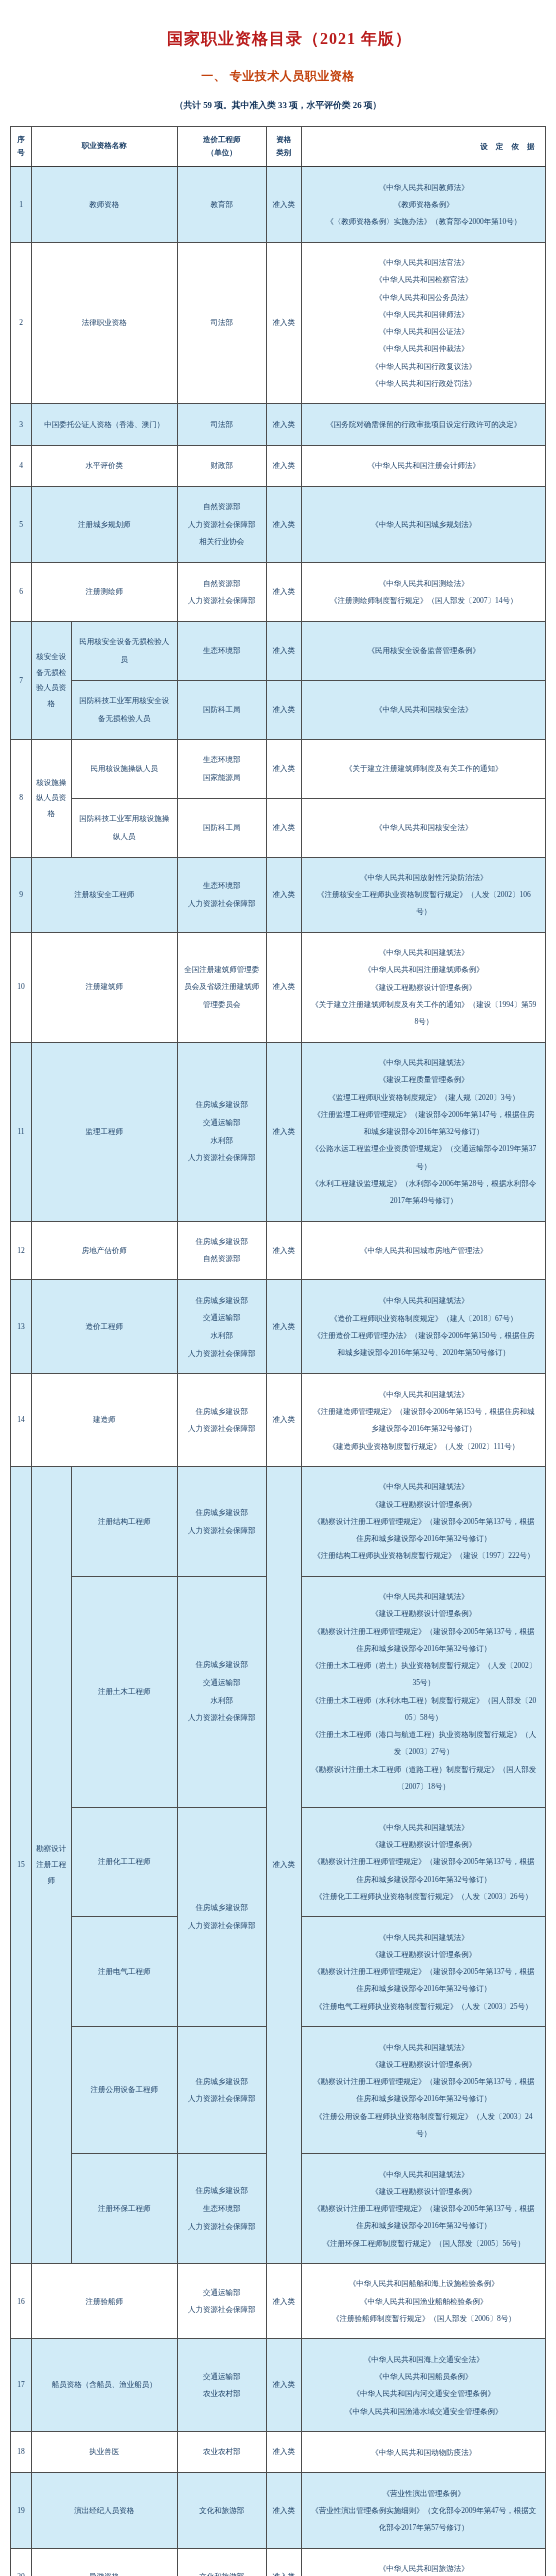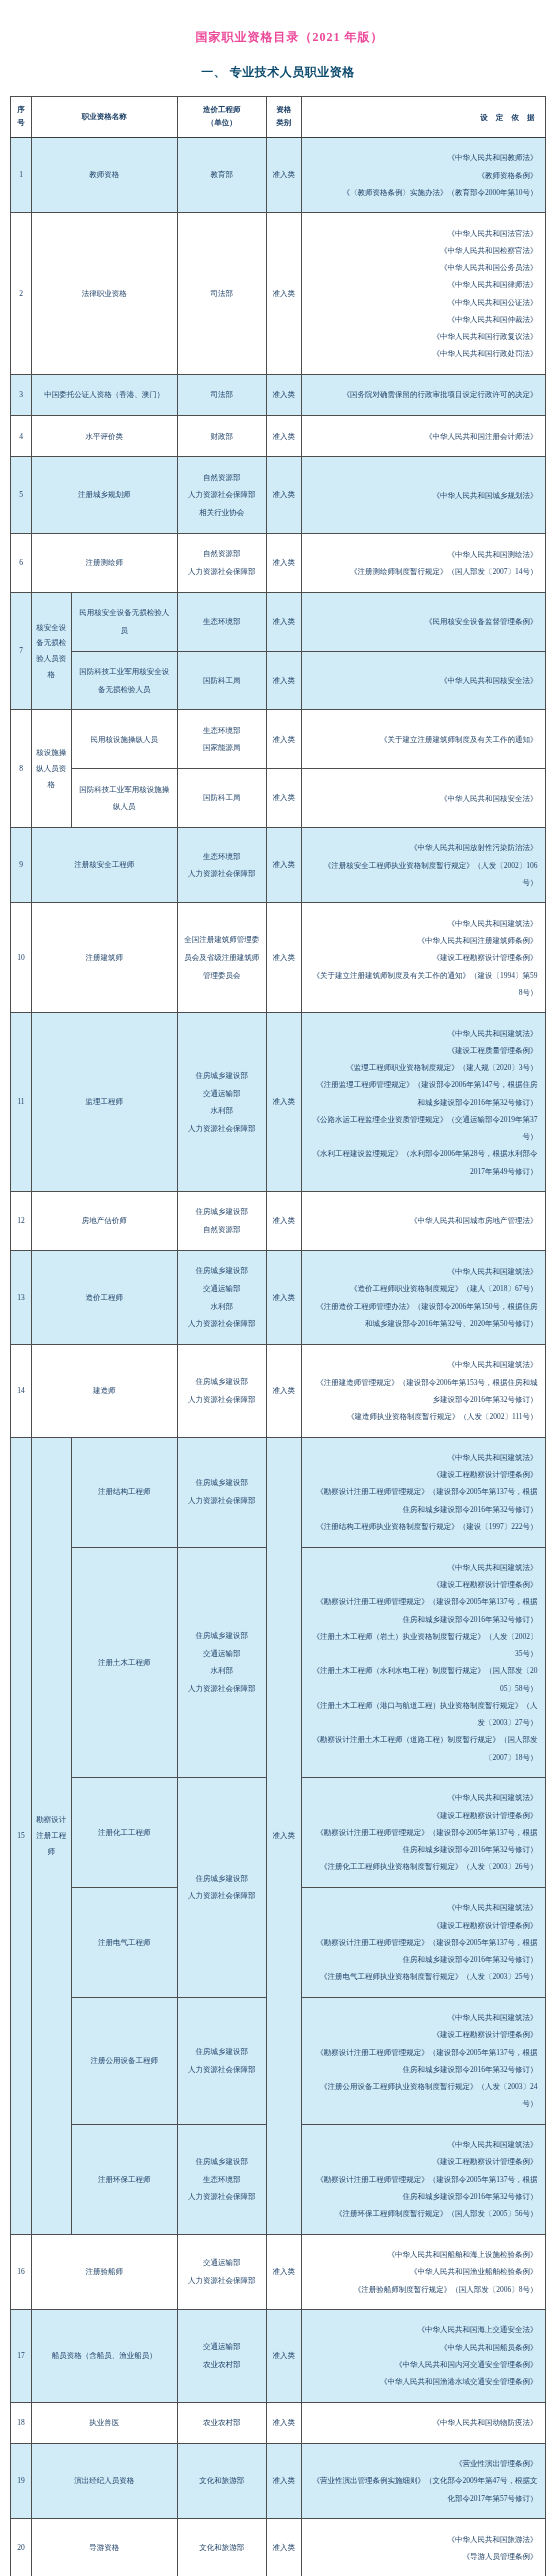--- a/index.html
+++ b/index.html
@@ -1,37 +1,38 @@
 <!DOCTYPE html>
 <html style="font-size:8.2px"><head>
 <meta charset="utf-8">
 <style>
   html,body{margin:0;padding:0;background:#ffffff;}
   body{width:556px;font-family:"Liberation Serif","DejaVu Serif",serif;color:#1d4067;}
   .page{width:556px;box-sizing:border-box;padding:24px 0 20.6px 0;background:#fff;}
-  .title{font-size:12px;font-weight:bold;text-align:center;color:#ec4899;margin:5.2px 0 17.5px 0;letter-spacing:1px;padding-left:23px;}
-  .section{font-size:12px;font-weight:bold;text-align:center;color:#0c4a6e;margin:0 0 15.5px 0;letter-spacing:0.5px;}
+  .title{font-size:16px;font-weight:bold;text-align:center;color:#b91c1c;margin:5.2px 0 17.5px 0;letter-spacing:1px;padding-left:23px;}
+  .section{font-size:12px;font-weight:bold;text-align:center;color:#c2410c;margin:0 0 15.5px 0;letter-spacing:0.5px;}
   .note{font-size:8.8px;font-weight:bold;text-align:center;color:#0f3057;margin:0 0 13.4px 0;}
   table{border-collapse:collapse;margin:0 auto;width:534px;table-layout:fixed;border:1.5px solid #3c3c3c;}
   td{border:0.5px solid #4d4d4d;padding:11.3px 4.1px;vertical-align:middle;font-size:7.5px;
      line-height:2.35;text-align:center;white-space:pre-line;word-break:break-all;color:#1d4067;}
   thead td{font-weight:bold;line-height:1.7;padding:7.2px 3.1px;border-bottom:1.3px solid #3c3c3c;}
   thead td.basis{text-align:right;letter-spacing:3.1px;}
-  td.basis{text-align:right;padding-left:8.2px;padding-right:7.2px;line-height:2.3;}
+  td.basis{text-align:center;padding-left:8.2px;padding-right:7.2px;line-height:2.3;}
   td.no{padding-left:1px;padding-right:1px;}
   td.grp{padding-left:2.1px;padding-right:2.1px;line-height:2.1;margin-top:36px;}
   tr.hl td{background:#d1ebf7;}
   tr.sep td{border-top:1.3px solid #3c3c3c;}
 </style>
 </head>
 <body>
 
 <div class="page">
   <h1 class="title">国家职业资格目录（2021 年版）</h1>
   <h2 class="section">一、 专业技术人员职业资格</h2>
+  <div class="note">（共计 59 项。其中准入类 33 项，水平评价类 26 项）</div>
 
   <table>
     <colgroup>
       <col style="width:20.6px">
         <col style="width:40px">
         <col style="width:106px">
       <col style="width:89px">
         <col style="width:35px">
         <col style="width:244px">
     </colgroup>

